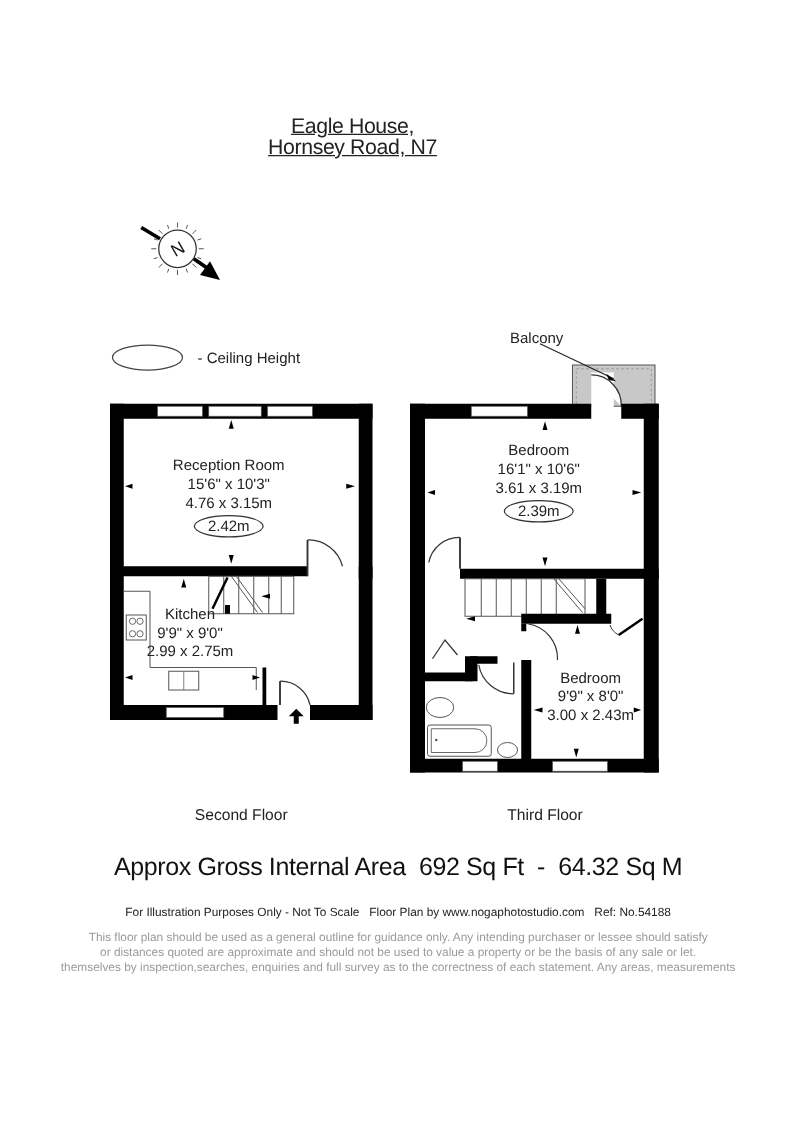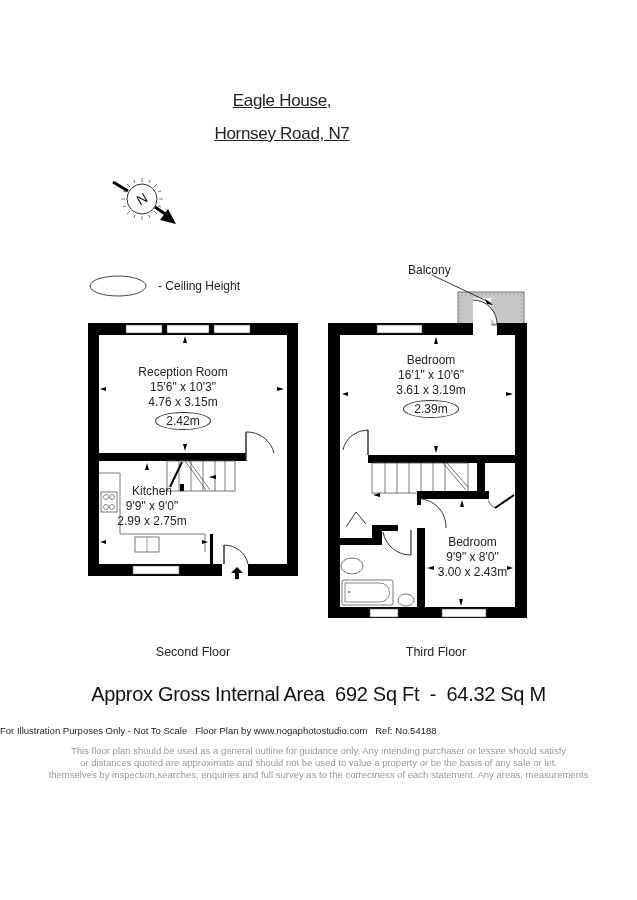--- a/index.html
+++ b/index.html
@@ -4,29 +4,29 @@
 <style>
   html, body { margin:0; padding:0; background:#ffffff; }
   body { width:637px; height:900px; position:relative; overflow:hidden; font-family:"Liberation Sans", sans-serif; color:#1a1a1a; }
   .abs { position:absolute; }
   .title { left:0; width:564px; text-align:center; font-size:17px; letter-spacing:-0.3px; color:#222;text-decoration:underline; }
   .legend-label { font-size:12px; color:#222; }
   .room-text { position:absolute; text-align:center; font-size:12px; line-height:15px; color:#222; white-space:nowrap; }
   .ceil { display:inline-block; border:1px solid #333; border-radius:50%; padding:1px 10px; font-size:12px; line-height:14px; margin-top:2px; }
   .floor-label { font-size:12.5px; color:#222; text-align:center; }
   .area { left:0; width:637px; text-align:center; font-size:20px; color:#111; letter-spacing:-0.3px; }
-  .credits { left:0; width:637px; font-size:9.5px; color:#222; }
+  .credits { left:0; width:637px; text-align:center; font-size:9.5px; color:#222; }
   .disclaimer { left:40px; width:557px; text-align:center; font-size:9.5px; line-height:12px; color:#9a9a9a; }
   svg { position:absolute; left:0; top:0; }
 </style>
 </head>
 <body>
 
 <div class="abs title" style="top:91px;">Eagle House,</div>
-<div class="abs title" style="top:124px;">Hornsey Road, N7</div>
+<div class="abs title" style="top:108px;">Hornsey Road, N7</div>
 
 <svg width="637" height="900" viewBox="0 0 637 900">
 
   <g>
     <circle cx="142" cy="199" r="15" fill="#fff" stroke="#333" stroke-width="1"></circle>
     <g stroke="#555" stroke-width="0.8">
       <line x1="142" y1="178" x2="142" y2="182"></line>
         <line x1="142" y1="216" x2="142" y2="220"></line>
       <line x1="121" y1="199" x2="125" y2="199"></line>
         <line x1="159" y1="199" x2="163" y2="199"></line>

